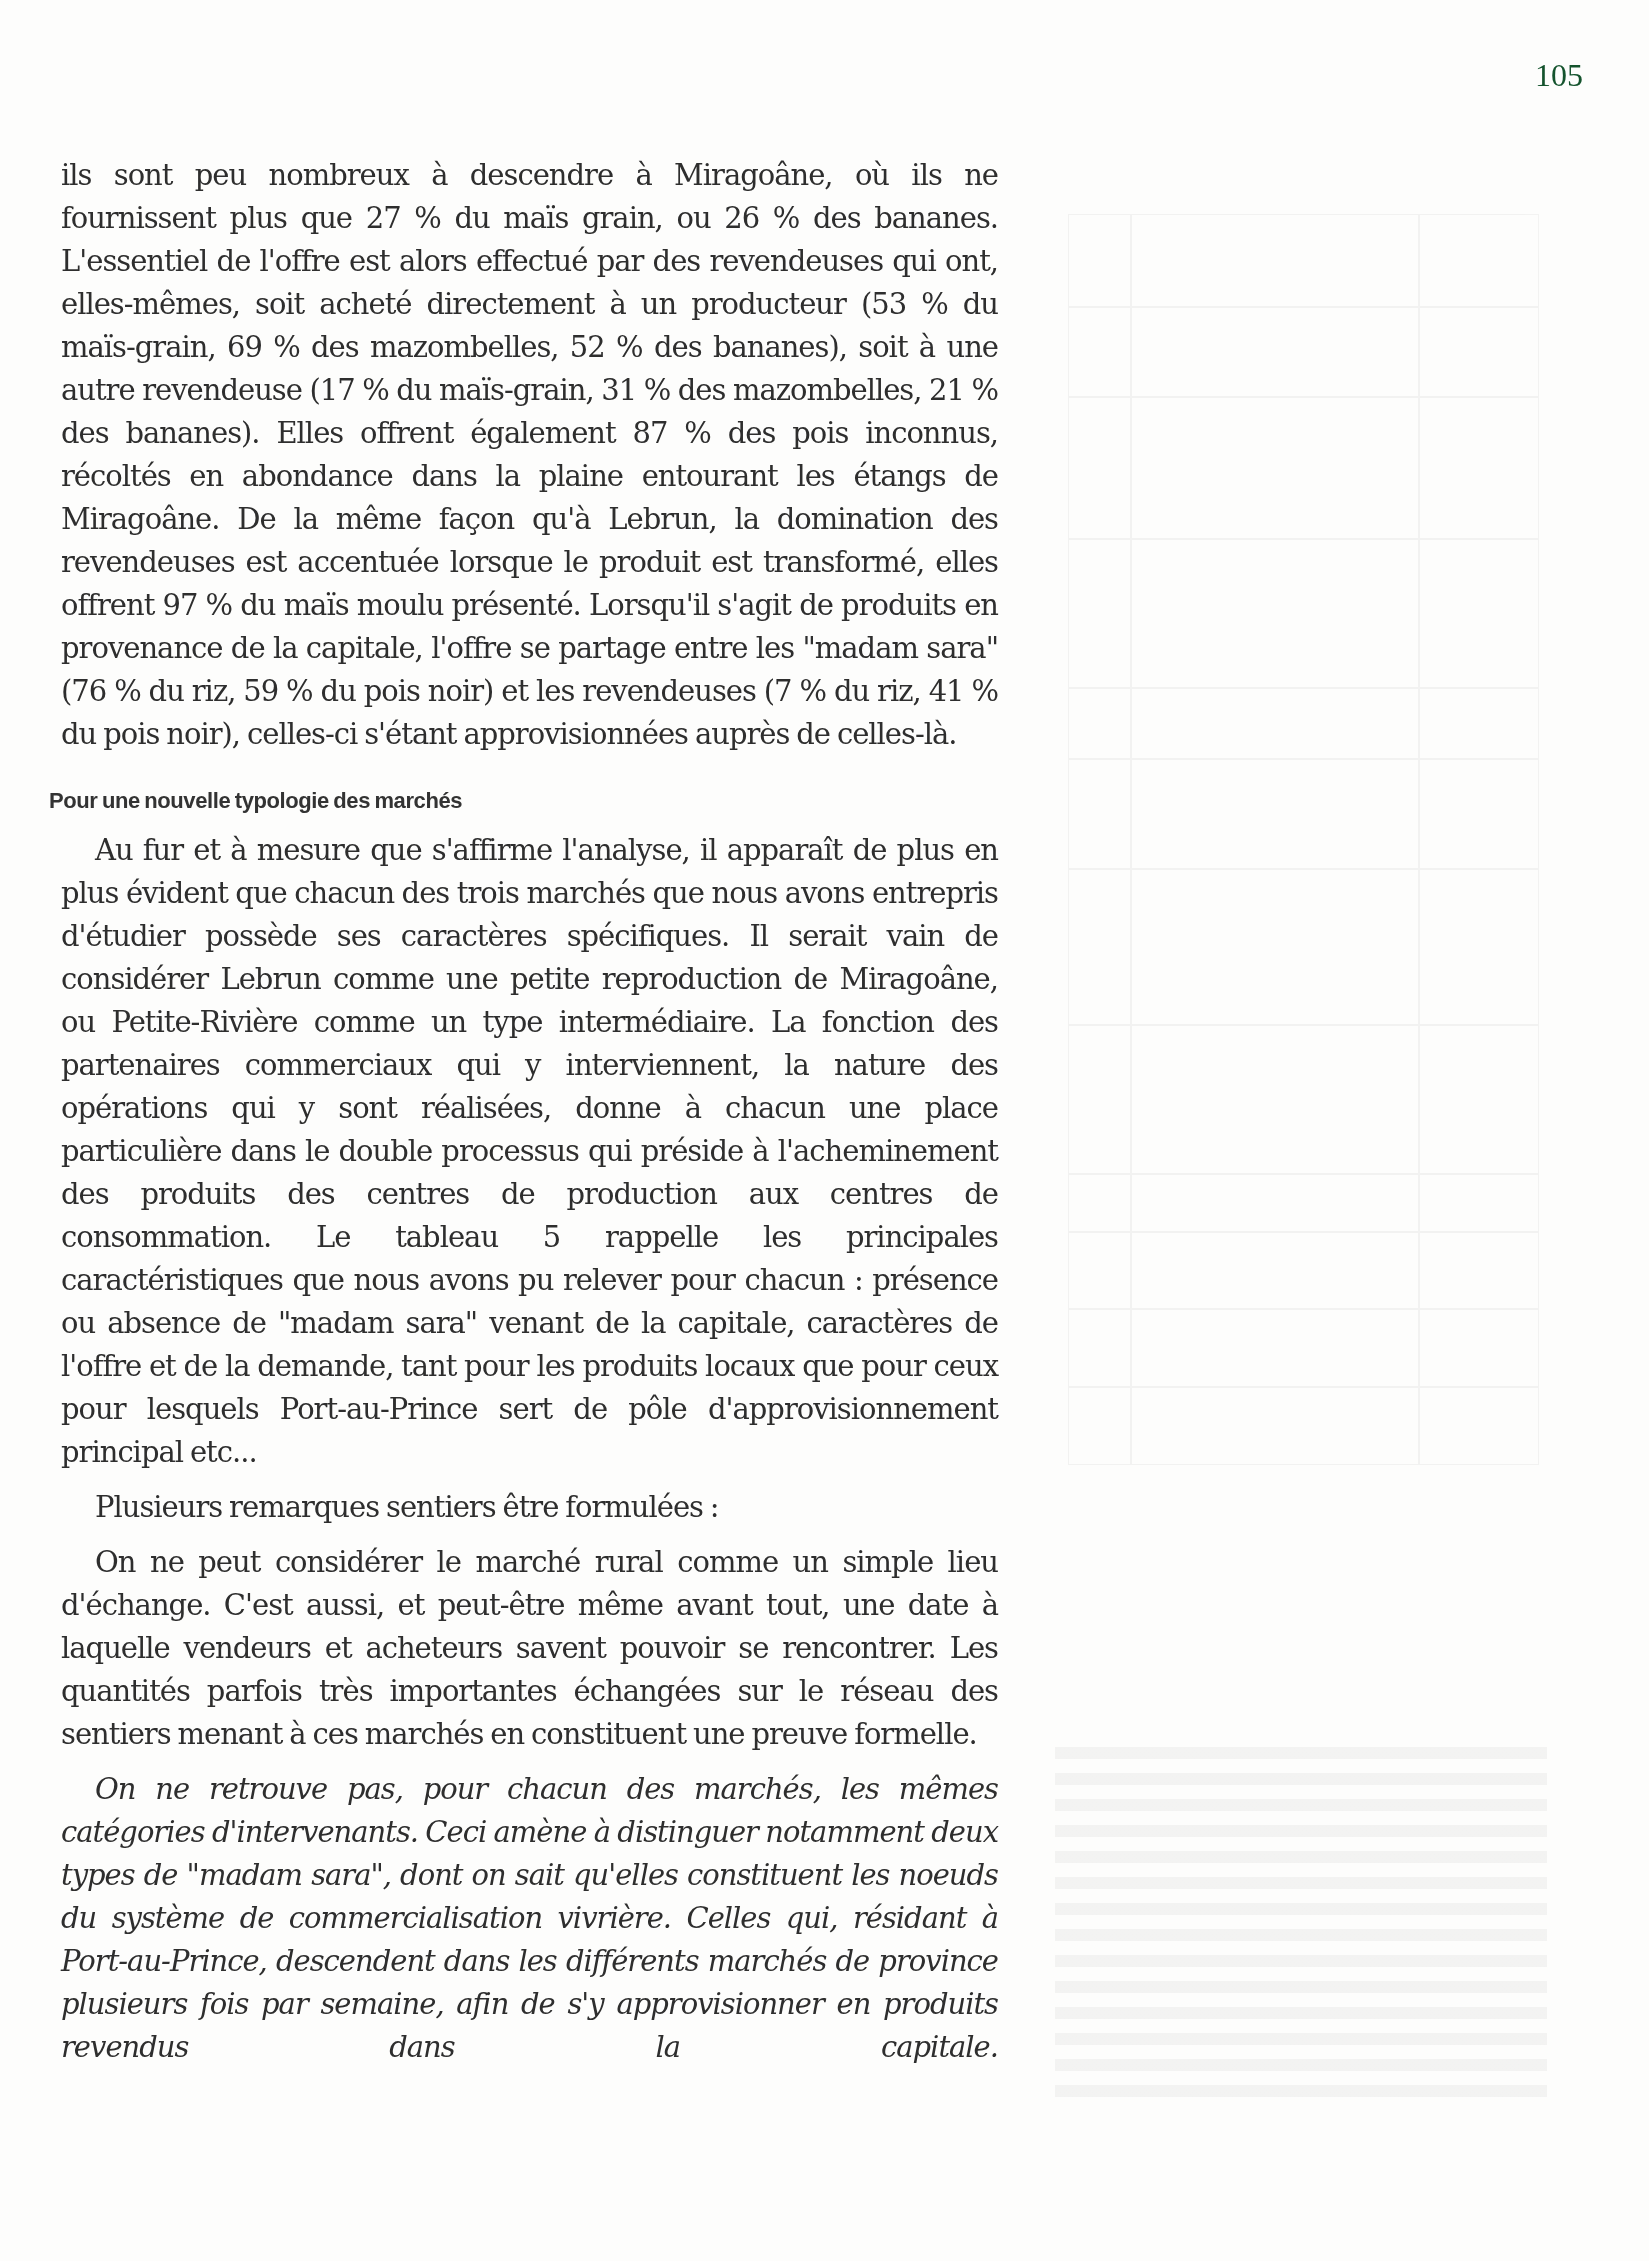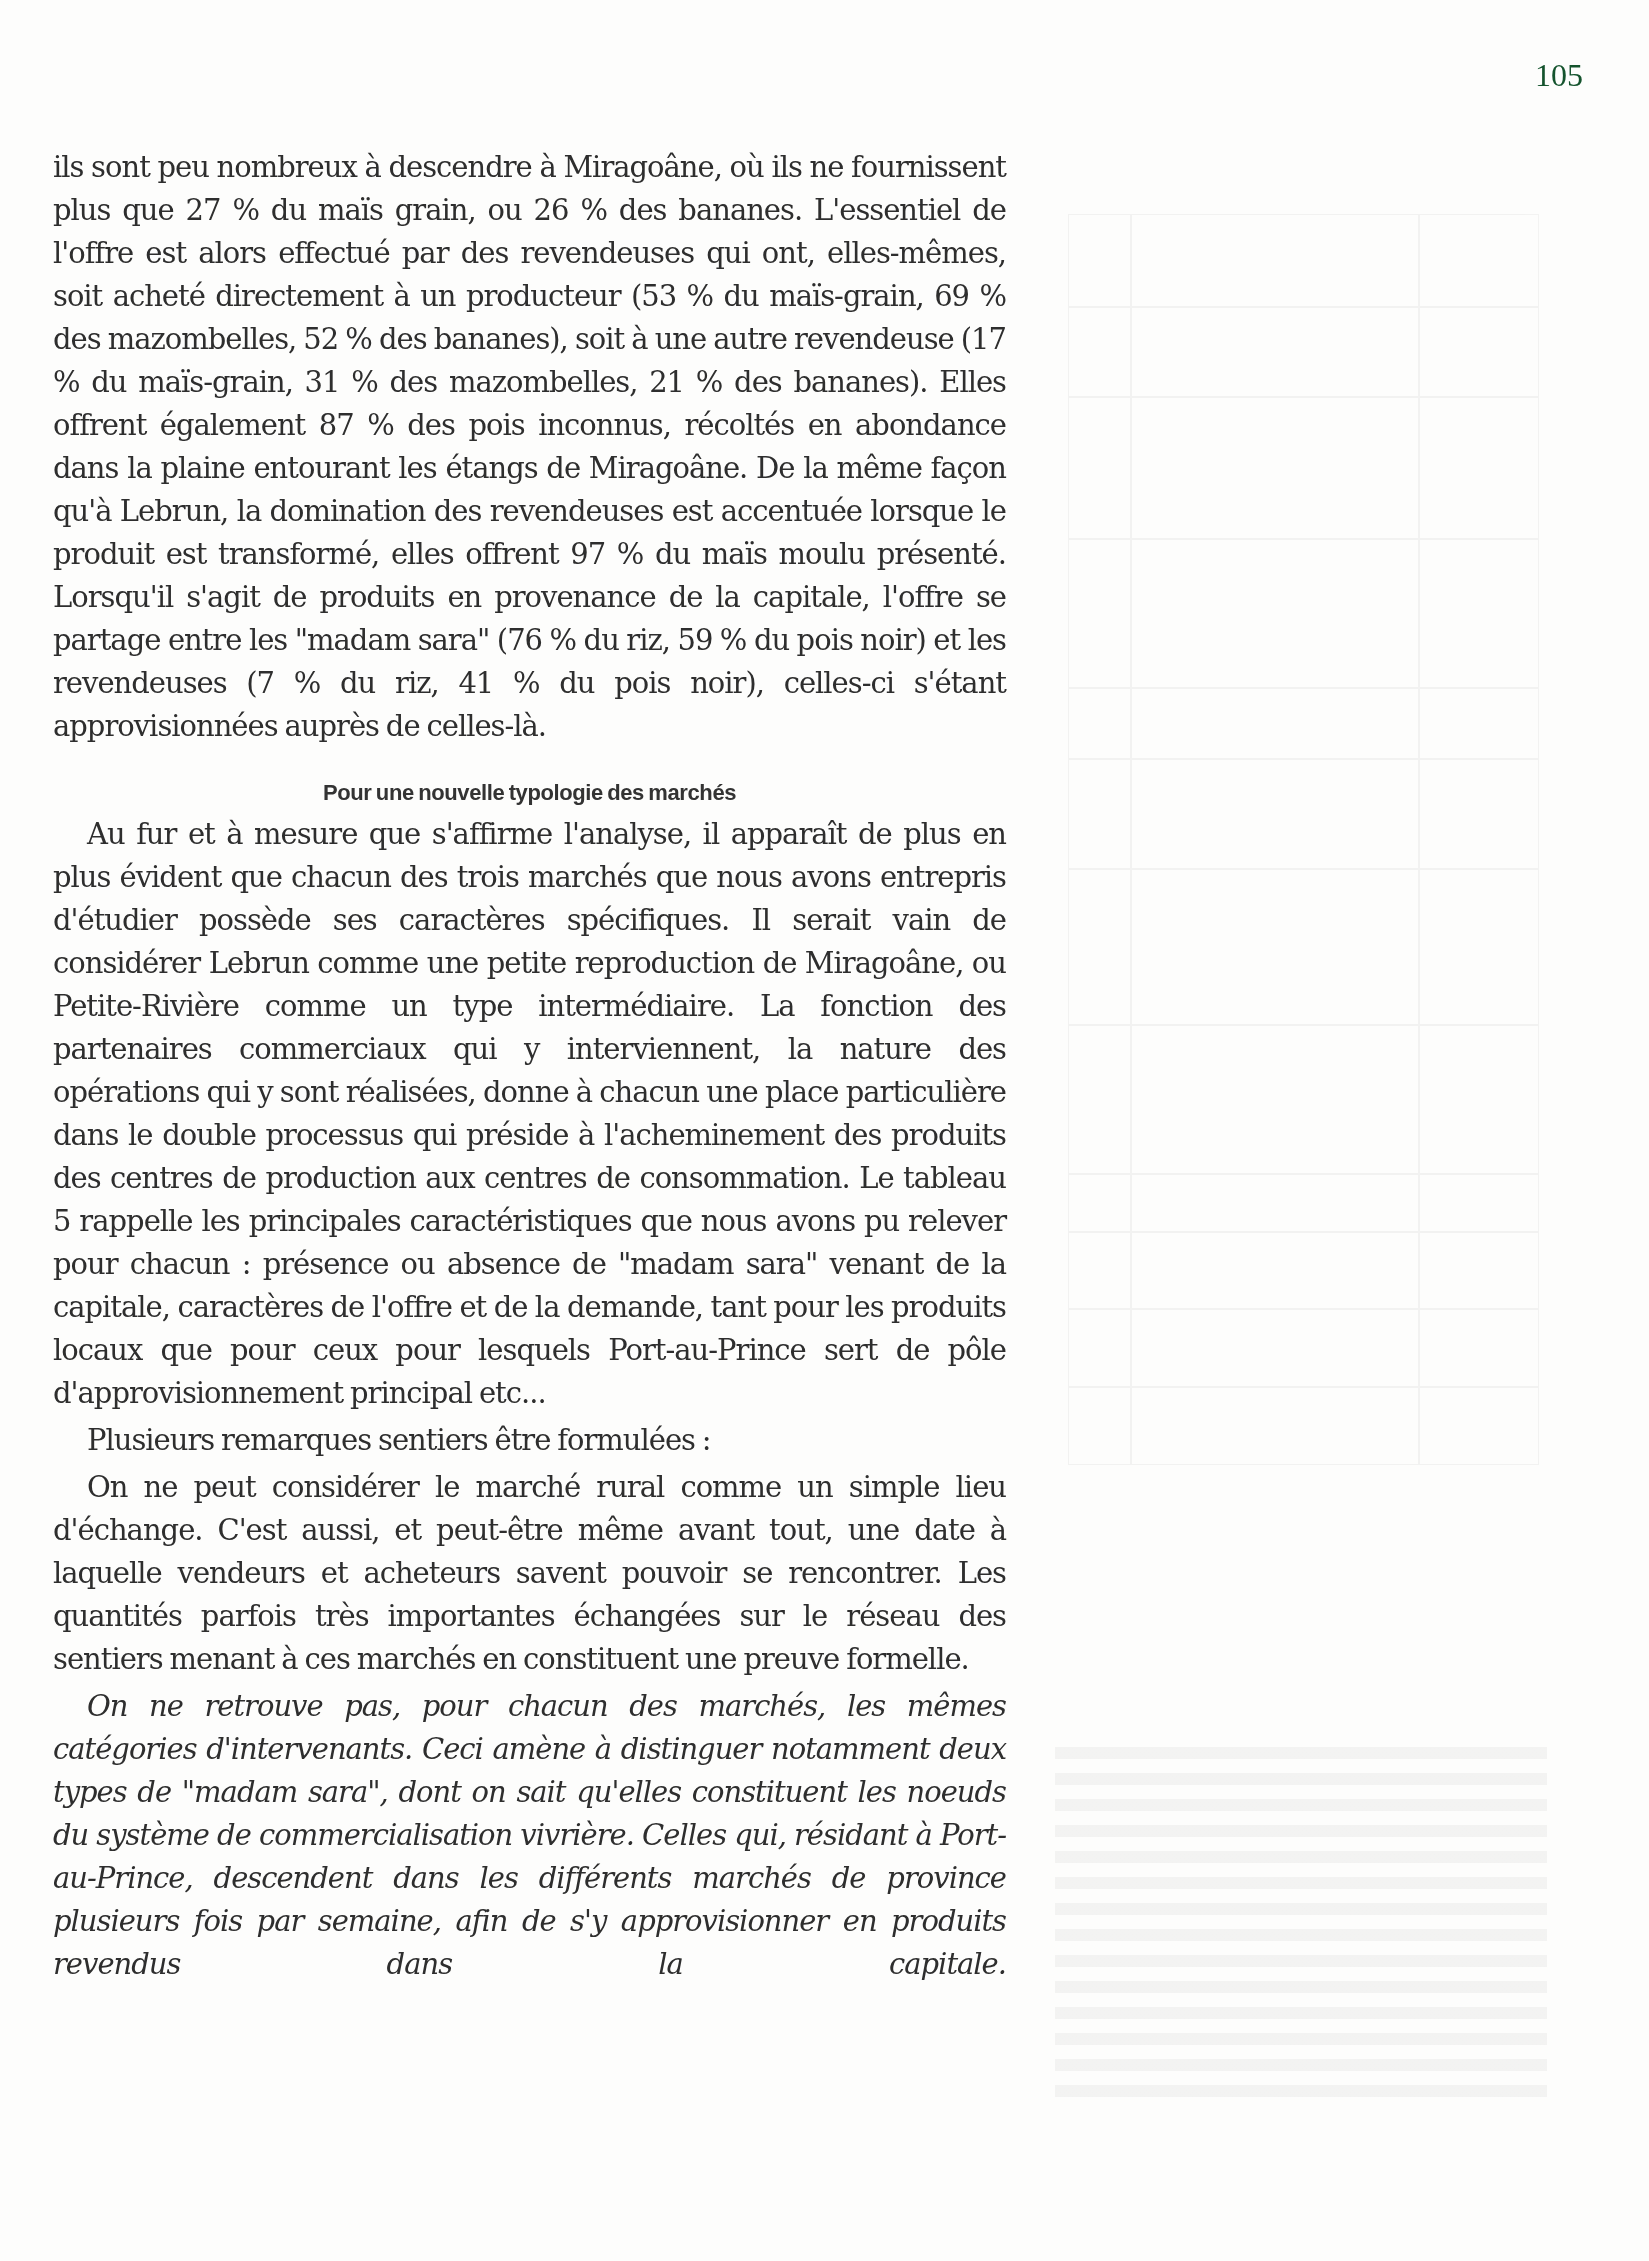--- a/index.html
+++ b/index.html
@@ -28,36 +28,35 @@
       top: 142px;
       width: 961px;
       font-family: "DejaVu Serif", serif;
       font-size: 29px;
       line-height: 43px;
       letter-spacing: -1px;
       word-spacing: -1.3px;
       color: #2e2e2e;
     }
     .text-column p {
-      margin: 4px;
+      margin: 12px;
       text-align: justify;
       text-align-last: left;
     }
     .text-column p.indent {
       text-indent: 34px;
     }
     .section-heading {
       margin: 28.5px 0 0 0;
       font-family: "Liberation Sans", sans-serif;
       font-weight: bold;
       font-size: 22px;
       line-height: 32px;
       letter-spacing: -0.4px;
       color: #333;
-      text-align: center;
     }
     .text-column p.last-justified {
       text-align-last: justify;
       font-style: italic;
     }
 
     
     .bleed-through {
       position: absolute;
       left: 0;

